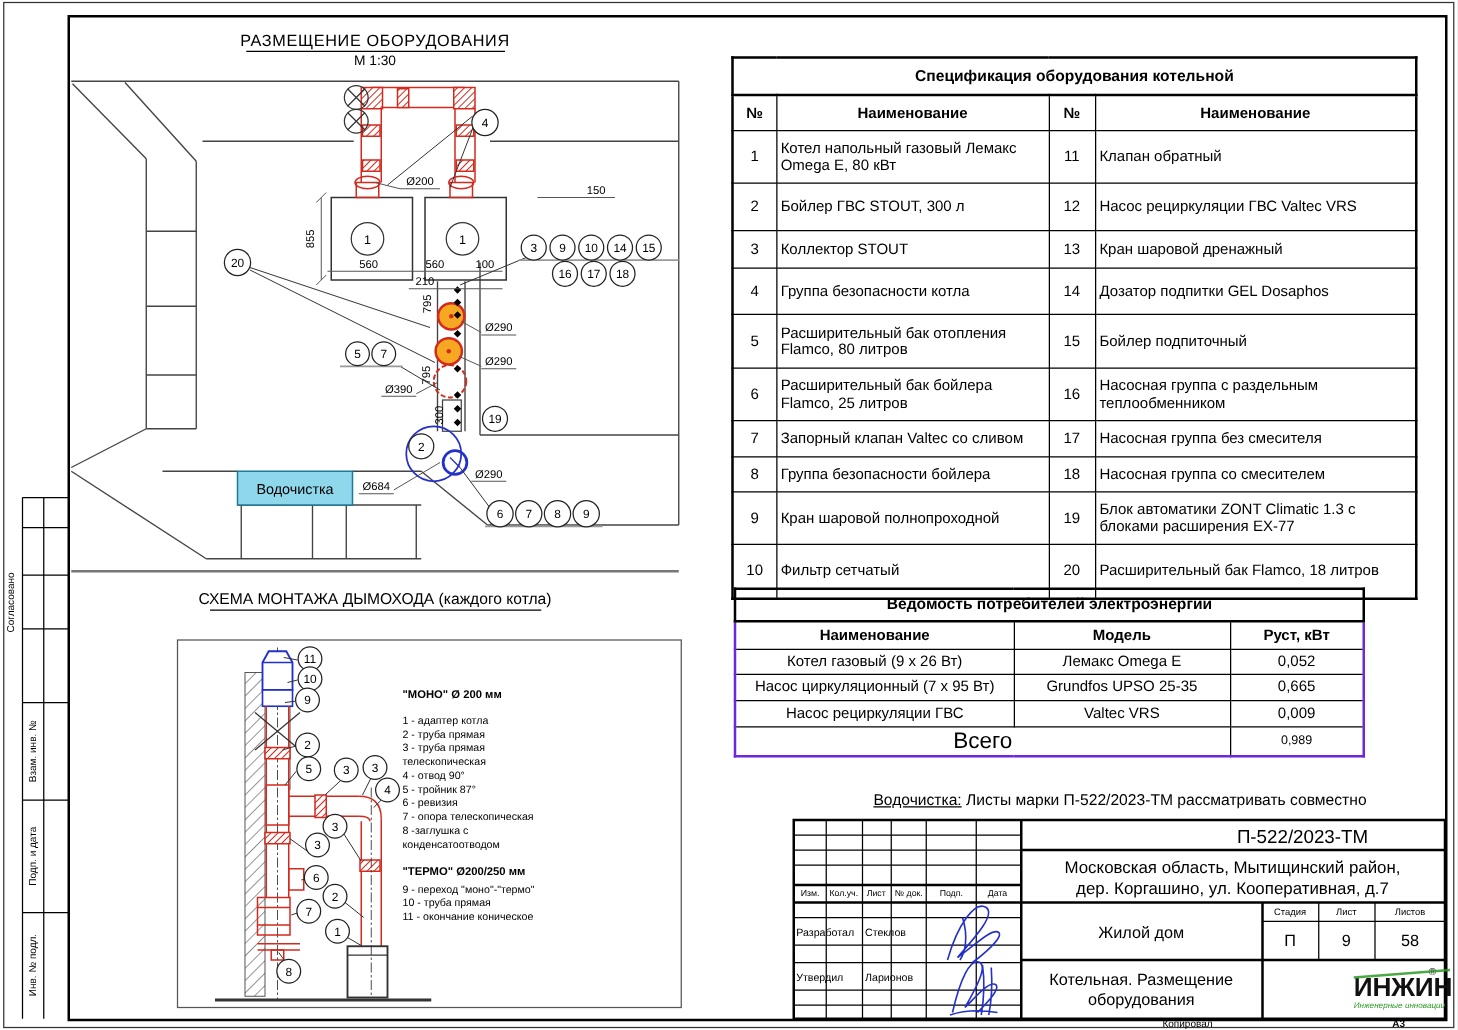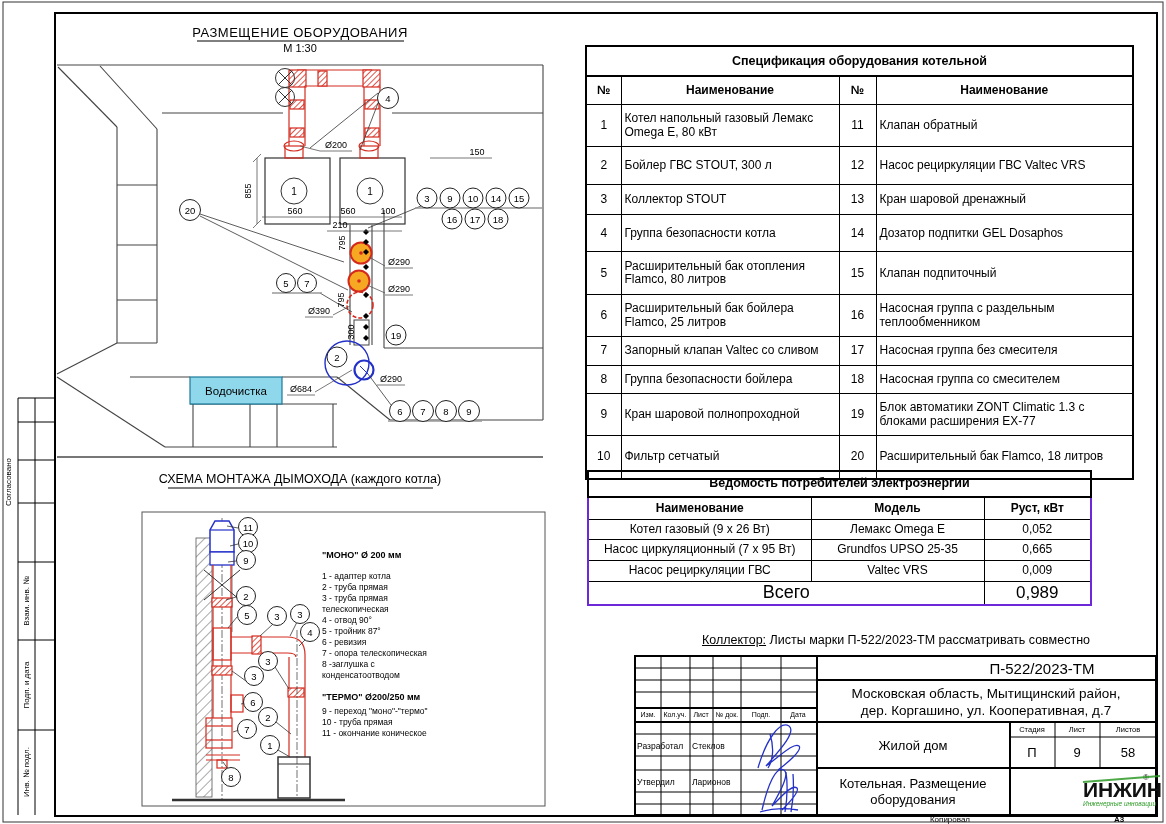--- a/index.html
+++ b/index.html
@@ -475,21 +475,21 @@
     <tr style="height:37px">
       <td class="num">4</td>
             <td>Группа безопасности котла</td>
       <td class="num">14</td>
             <td>Дозатор подпитки GEL Dosaphos</td>
           </tr>
     <tr style="height:43px">
       <td class="num">5</td>
             <td>Расширительный бак отопления Flamco, 80 литров</td>
       <td class="num">15</td>
-            <td>Клапан подпиточный</td>
+            <td>Бойлер подпиточный</td>
           </tr>
     <tr style="height:35px">
       <td class="num">6</td>
             <td>Расширительный бак бойлера Flamco, 25 литров</td>
       <td class="num">16</td>
             <td>Насосная группа с раздельным теплообменником</td>
           </tr>
     <tr style="height:22px">
       <td class="num">7</td>
             <td>Запорный клапан Valtec со сливом</td>
@@ -544,24 +544,24 @@
             <td>Grundfos UPSO 25-35</td>
             <td>0,665</td>
           </tr>
     <tr style="height:21px">
       <td>Насос рециркуляции ГВС</td>
             <td>Valtec VRS</td>
             <td>0,009</td>
           </tr>
     <tr style="height:24px">
       <td colspan="2" style="font-size:18px">Всего</td>
-      <td style="font-size:17px">0,989</td>
+      <td style="font-size:10px">0,989</td>
           </tr>
   </tbody>
       </table>
 </div>
 
 <div class="abs noteline" style="left:656px;top:633px;width:480px;text-align:center;">
-  <span class="lbl">Коллектор:</span>
+  <span class="lbl">Водочистка:</span>
   <span>Листы марки П-522/2023-ТМ рассматривать совместно</span>
 </div>
 
 </div>
 
 </body></html>

